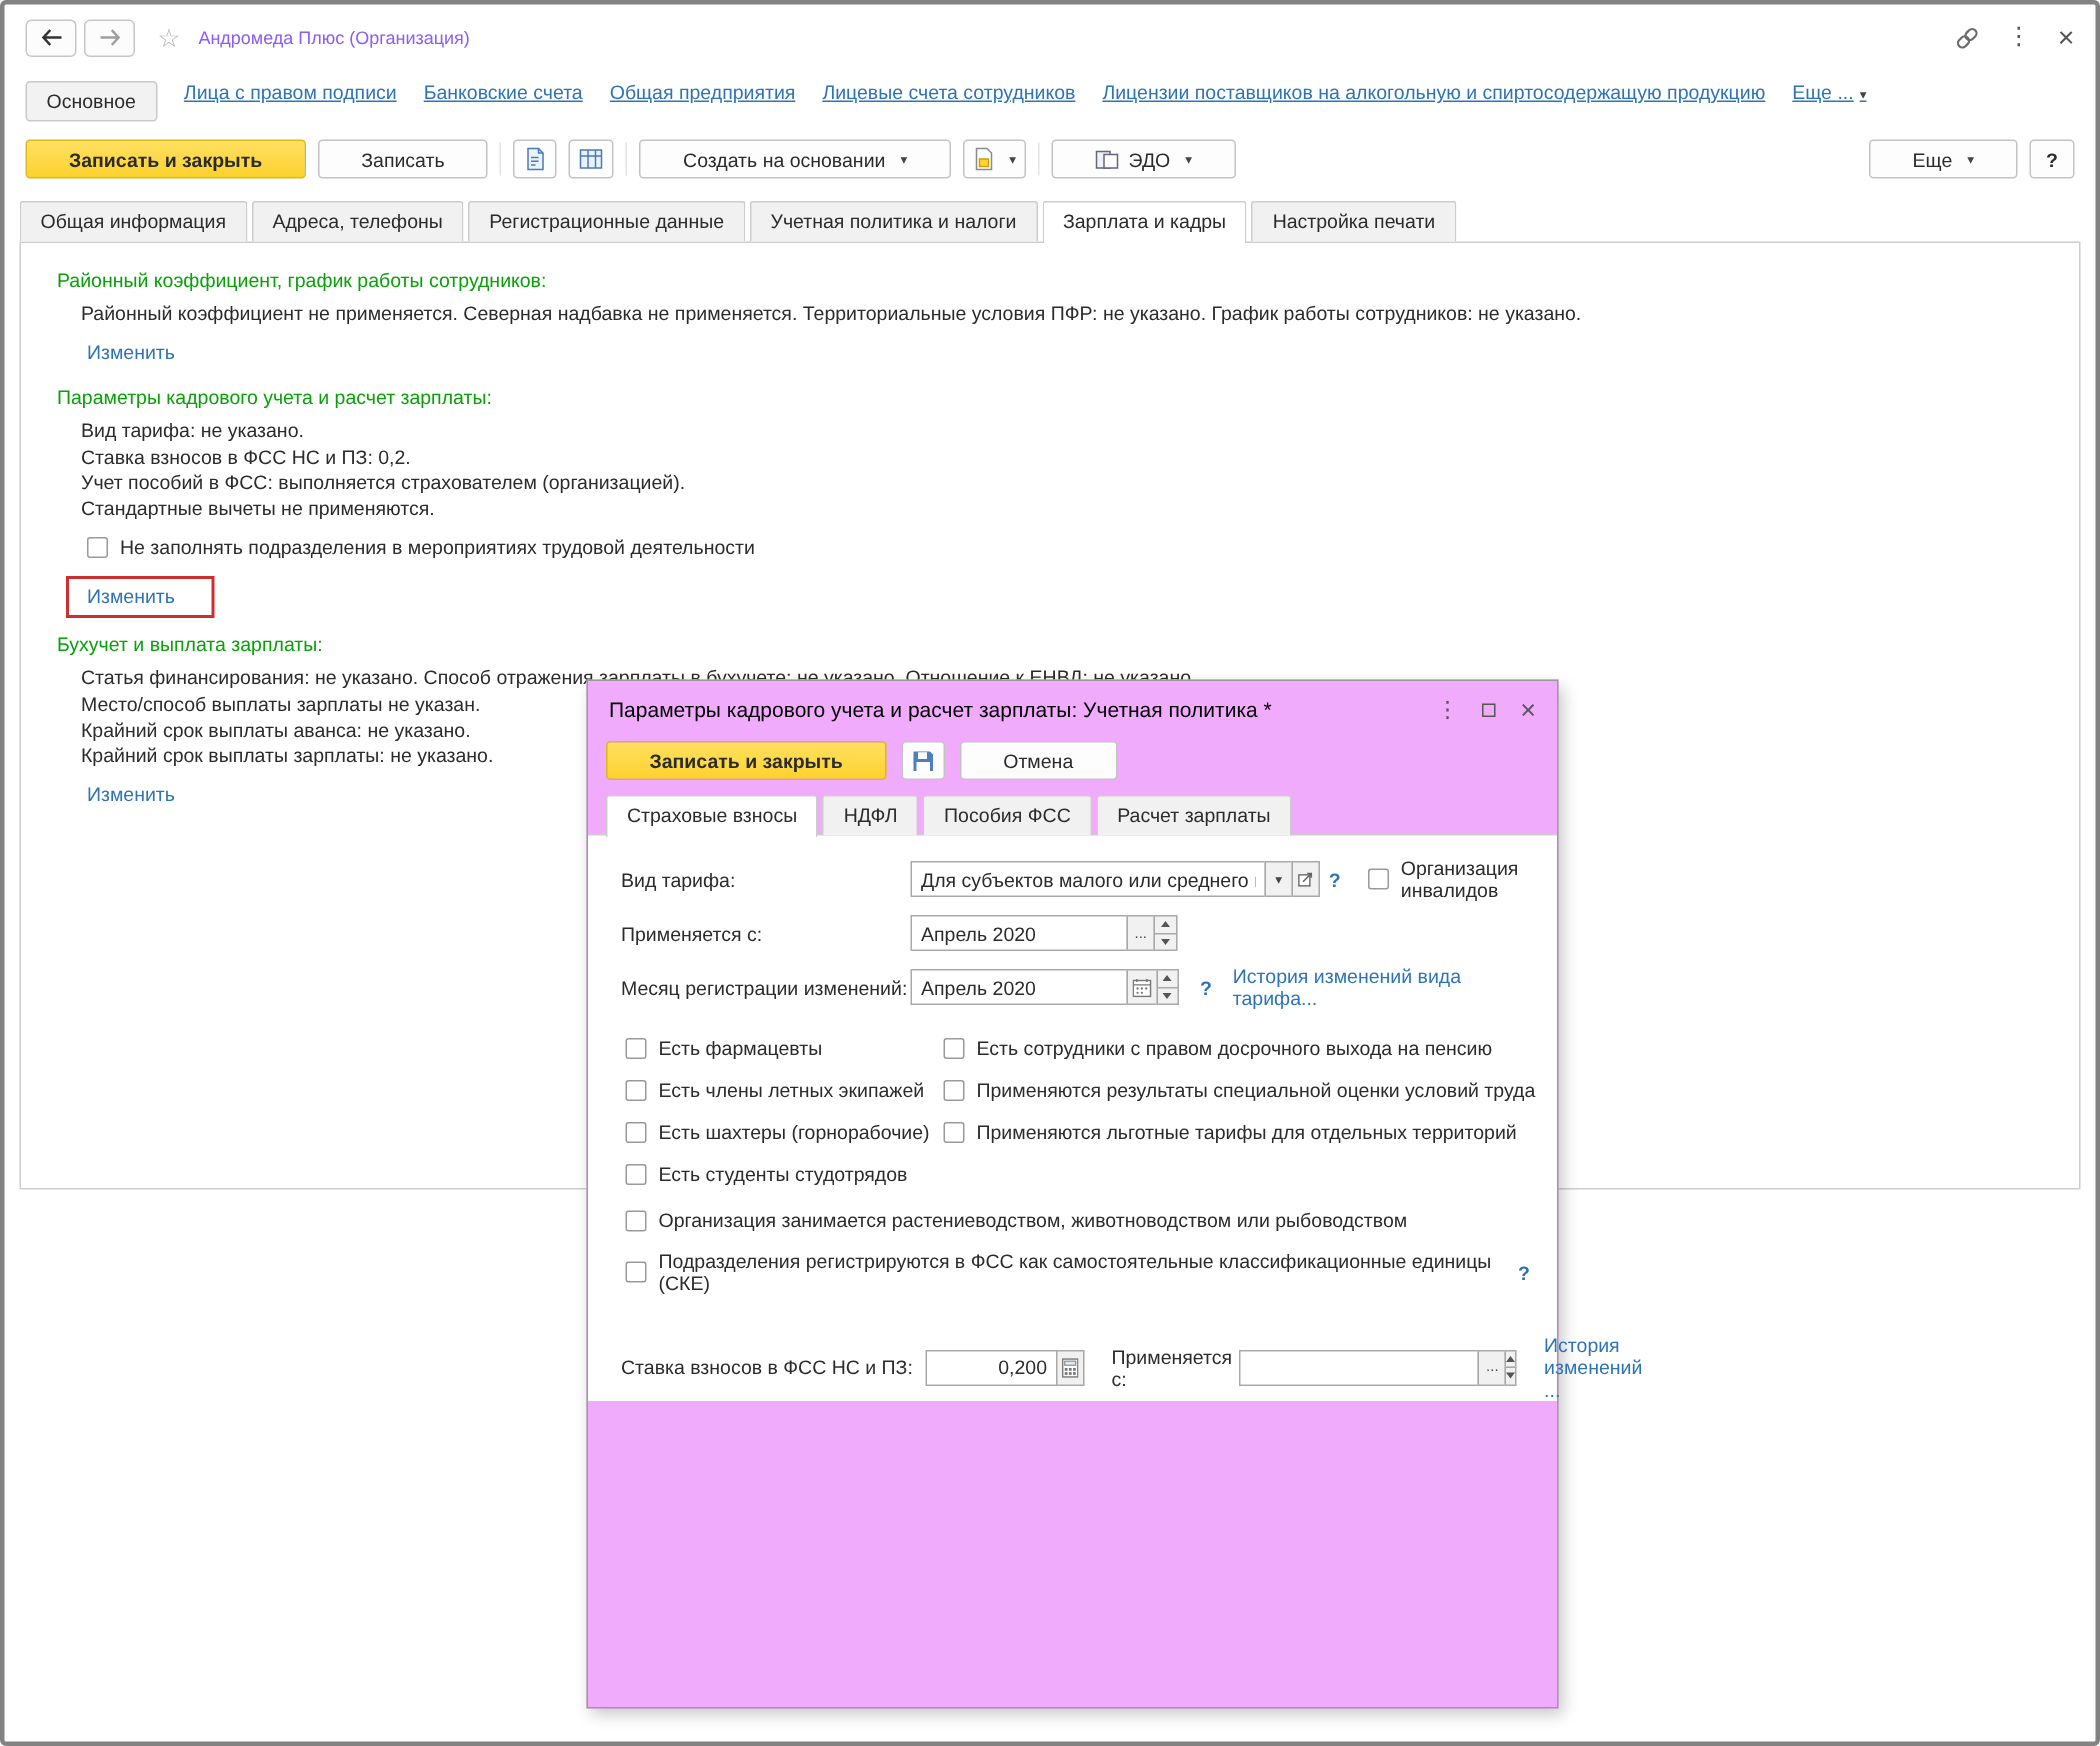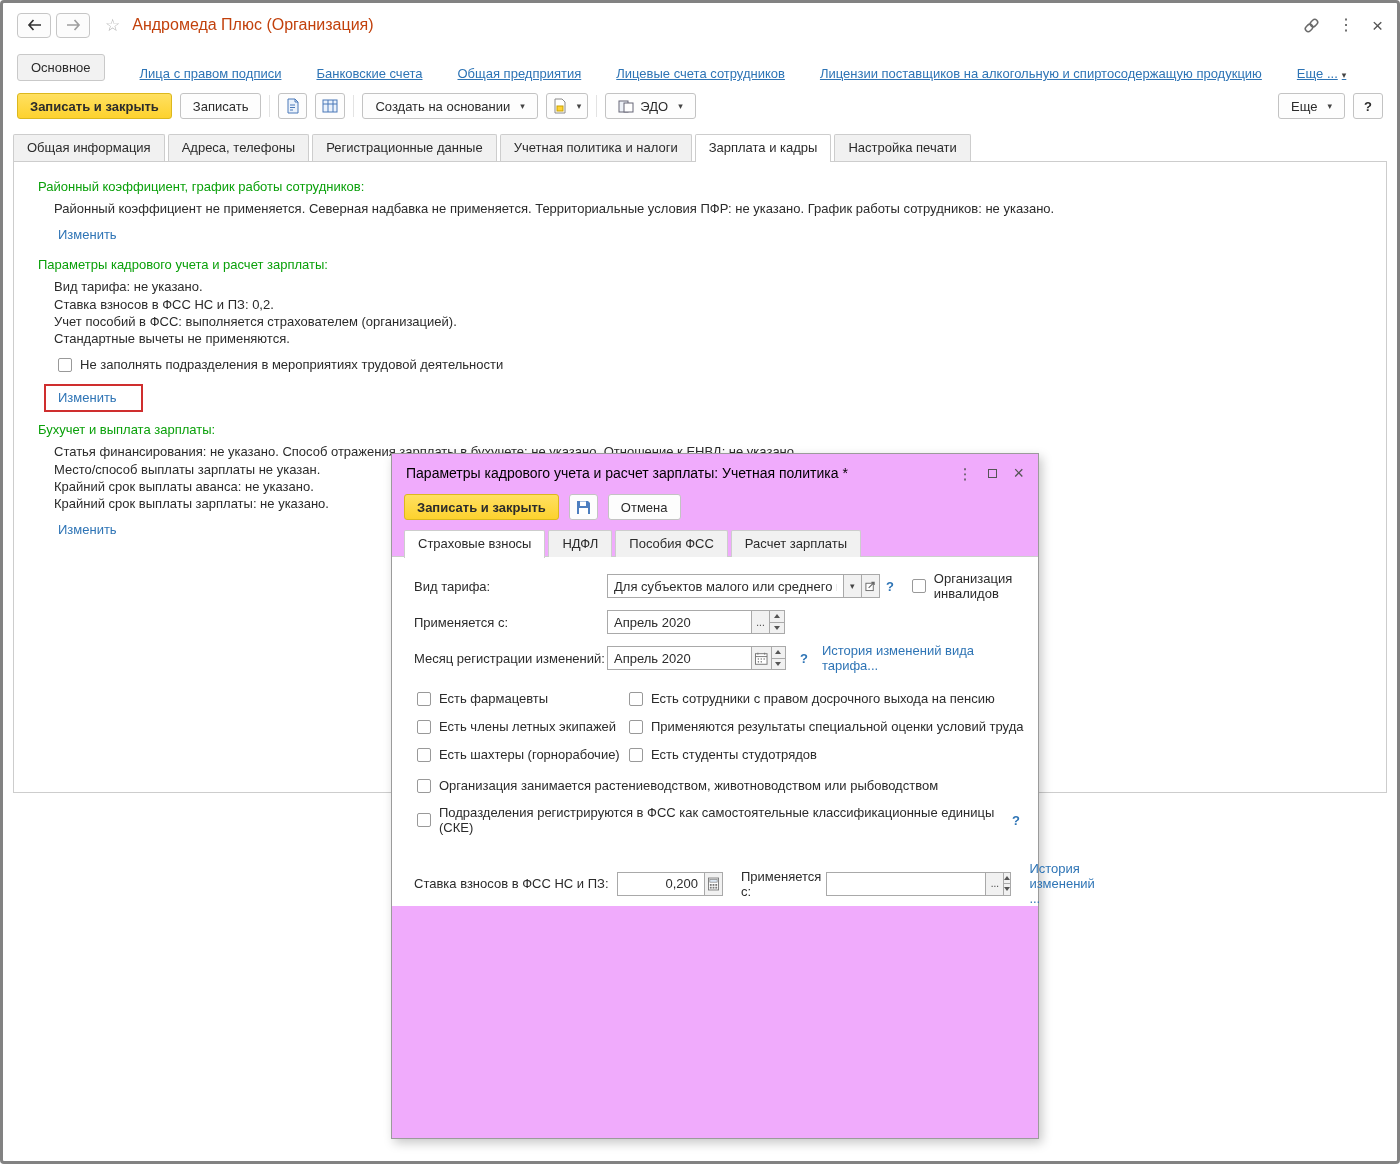--- a/index.html
+++ b/index.html
@@ -3,33 +3,33 @@
 <meta charset="utf-8">
 <style>
   *{box-sizing:border-box;margin:0;padding:0}
   body{font-family:"Liberation Sans",sans-serif;background:#fff}
   .screen{position:relative;width:1400px;height:1164px;border:3px solid #828282;border-radius:4px;background:#fff;overflow:hidden;font-size:13px;color:#2b2b2b}
 
   
   .titlebar{display:flex;align-items:center;height:44px;padding:0 14px}
   .nav-btn{width:34px;height:25px;border:1px solid #c6c6c6;border-radius:4px;background:#fcfcfc;display:inline-flex;align-items:center;justify-content:center;margin-right:5px;cursor:pointer}
   .star{font-size:17px;color:#b3b3b3;margin:0 12px 0 10px;cursor:pointer}
-  .wtitle{font-size:16px;color:#c2410c}
+  .wtitle{font-size:12px;color:#8b5cf6}
   .spacer{flex:1}
   .tb-ico{margin-left:18px;color:#555;font-size:16px;cursor:pointer;display:inline-flex;align-items:center;line-height:1}
 
   
-  .navrow{display:flex;align-items:flex-end;padding:7px 14px;gap:35px;white-space:nowrap}
+  .navrow{display:flex;align-items:flex-start;padding:7px 14px;gap:18px;white-space:nowrap}
   .nav-active{border:1px solid #c9c9c9;background:#f2f2f2;padding:5px 13px;border-radius:3px;cursor:pointer}
   .nav-link{color:#2e74b5;text-decoration:underline;cursor:pointer}
   .dd{font-size:9px;margin-left:4px;color:#444}
 
   
   .toolbar{display:flex;align-items:center;padding:5px 14px 9px;gap:8px}
-  .btn{display:inline-flex;align-items:center;gap:6px;height:26px;padding:0 12px;background:#fdfdfd;border:1px solid #c3c3c3;border-radius:3px;font-size:13px;font-family:inherit;cursor:pointer;color:#2b2b2b}
+  .btn{display:inline-flex;align-items:center;gap:6px;height:26px;padding:0 28px;background:#fdfdfd;border:1px solid #c3c3c3;border-radius:3px;font-size:13px;font-family:inherit;cursor:pointer;color:#2b2b2b}
   .btn.yellow{background:linear-gradient(#ffe061,#fdd22e);border-color:#dcb81e;font-weight:700}
   .icon-btn{padding:0 6px}
   .help{font-weight:700;padding:0 10px}
   .sep{width:1px;height:22px;background:#e3e3e3}
 
   
   .tabstrip{display:flex;align-items:flex-end;padding-left:10px;margin-top:6px;position:relative;z-index:2}
   .tab{padding:5px 13px 6px;background:#f1f1f1;border:1px solid #cdcdcd;border-bottom:none;border-radius:2px 2px 0 0;margin-right:3px;cursor:pointer;white-space:nowrap}
   .tab.active{background:#fff;padding-bottom:7px;margin-bottom:-1px;position:relative;z-index:3}
 
@@ -298,20 +298,24 @@
             <span class="cb"></span>
             <span>Есть члены летных экипажей</span>
           </label>
         <label class="cb-row">
             <span class="cb"></span>
             <span>Применяются результаты специальной оценки условий труда</span>
           </label>
         <label class="cb-row">
             <span class="cb"></span>
             <span>Есть шахтеры (горнорабочие)</span>
+          </label>
+        <label class="cb-row">
+            <span class="cb"></span>
+            <span>Применяются льготные тарифы для отдельных территорий</span>
           </label>
         <label class="cb-row">
             <span class="cb"></span>
             <span>Есть студенты студотрядов</span>
           </label>
       </div>
 
       <div class="full-cb">
         <label class="cb-row">
           <span class="cb"></span>

